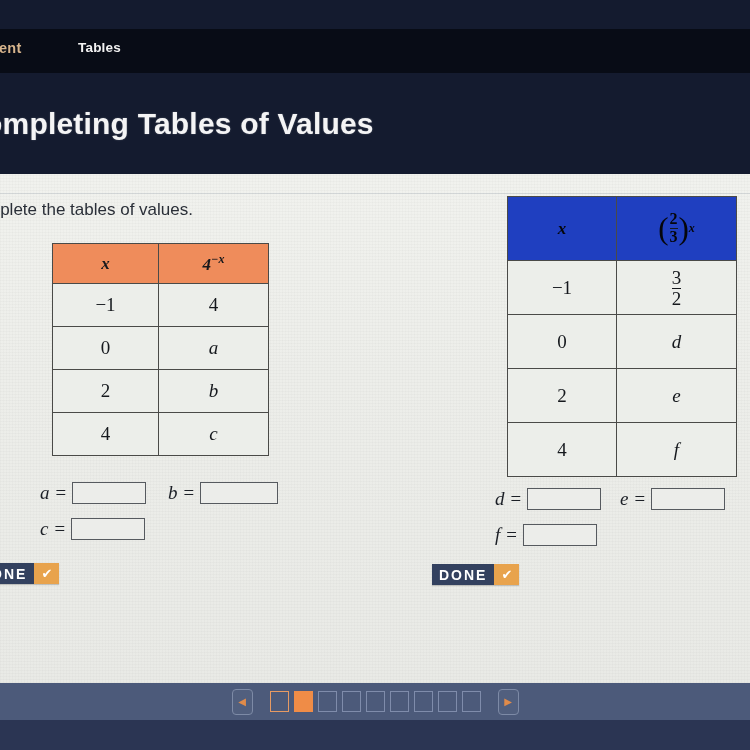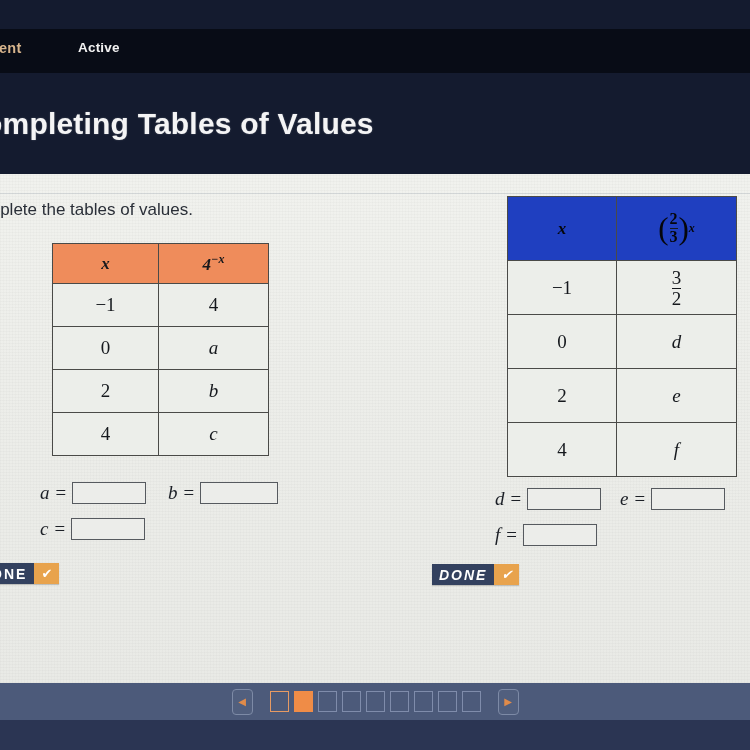--- a/index.html
+++ b/index.html
@@ -263,21 +263,21 @@
     background: #e8a34d;
     width: 25px;
     display: flex;
     align-items: center;
     justify-content: center;
     color: #ffffff;
     font-size: 13px;
     line-height: 1;
   }
   #done-left { left: -16px; top: 563px; }
-  #done-right { left: 432px; top: 564px; font-style: italic; }
+  #done-right { left: 432px; top: 564px; }
 
   
   .bottom-rail {
     position: absolute;
     left: 0; top: 683px;
     width: 750px; height: 37px;
     background: #4c5a7a;
   }
   .bottom-dark {
     position: absolute;
@@ -329,21 +329,21 @@
   }
 </style>
 </head>
 <body>
 
 <div id="screen">
 
   <div class="top-strip"></div>
   <div class="nav-bar"></div>
   <div class="nav-crumb nav-crumb-assignment">ment</div>
-  <div class="nav-crumb nav-crumb-active">Active</div>
+  <div class="nav-crumb nav-crumb-active">Tables</div>
 
   <div class="title-bar"></div>
   <div class="page-title">ompleting Tables of Values</div>
 
   <div class="paper"></div>
   <div class="paper-fold"></div>
 
   <div class="instruction">mplete the tables of values.</div>
 
   <table class="vtable" id="table-left">

